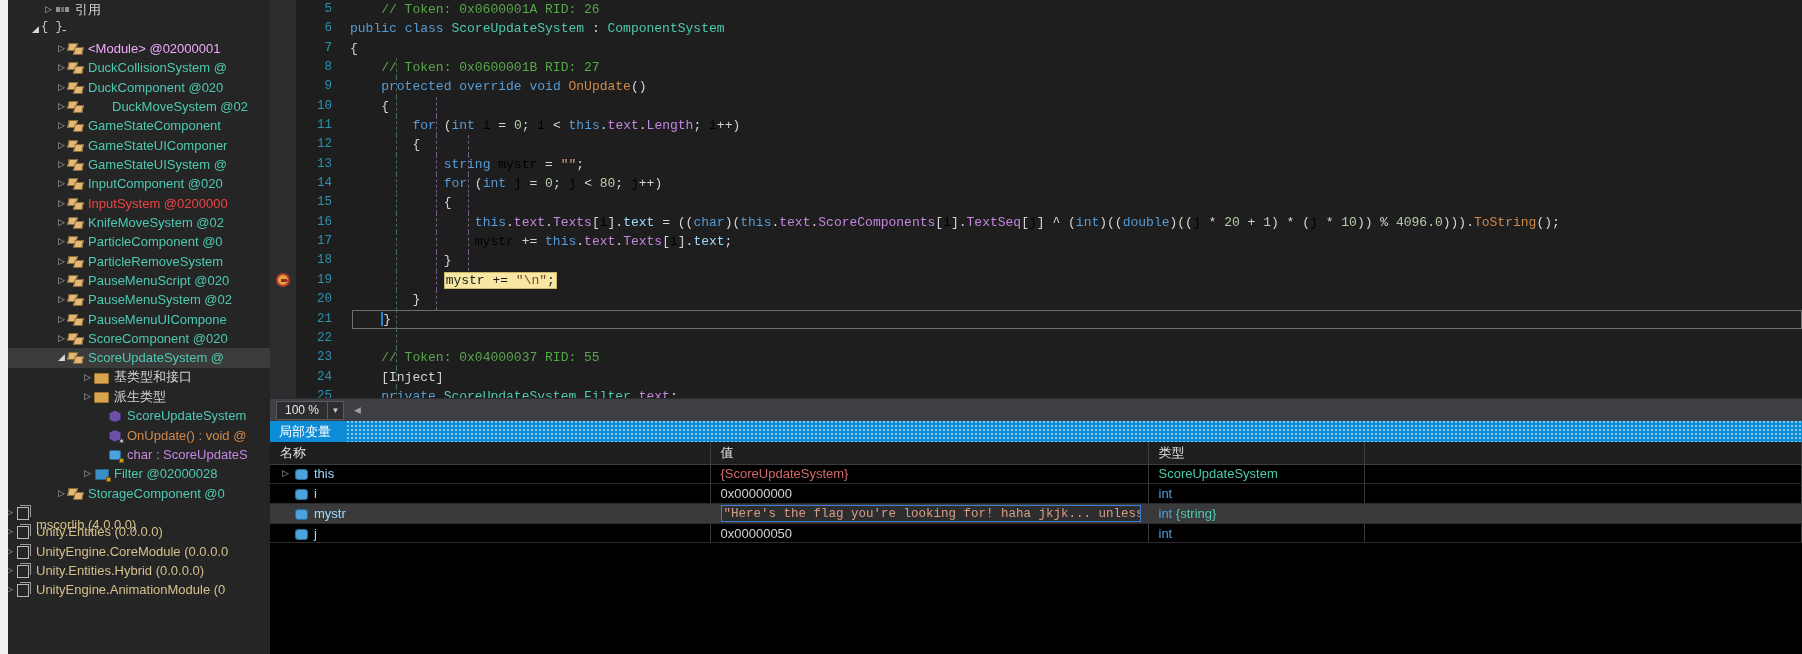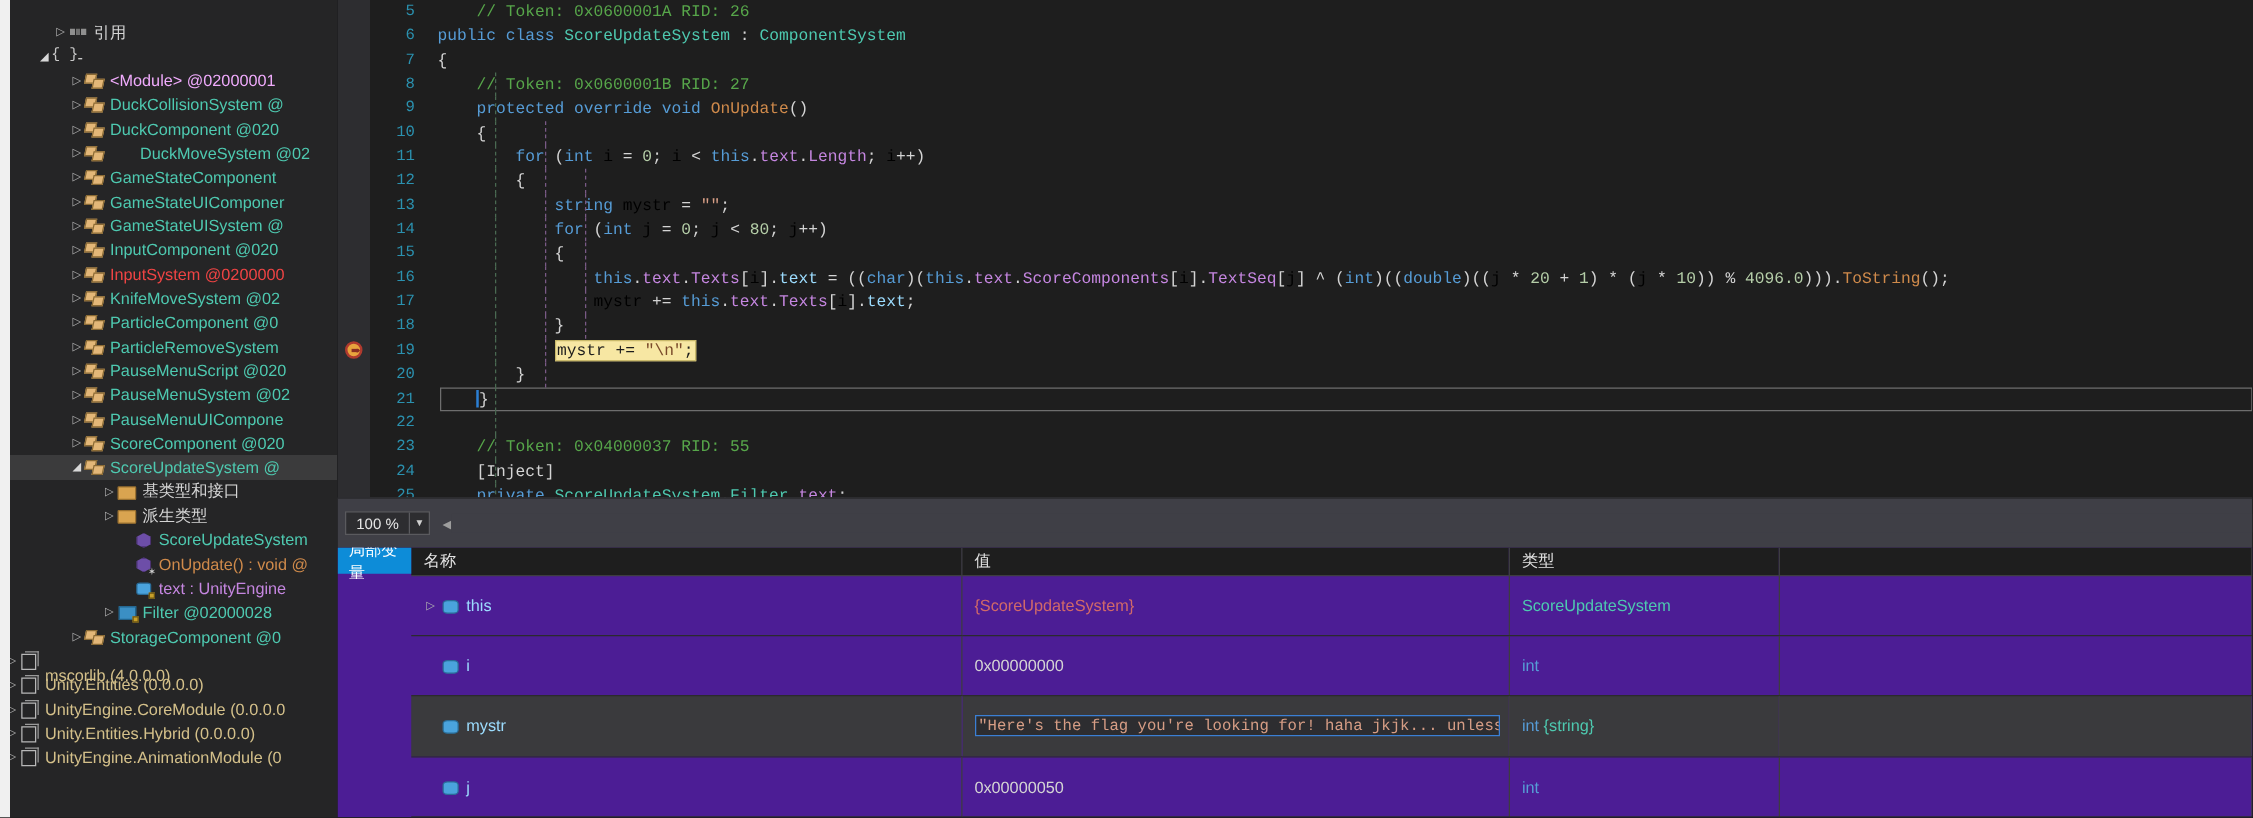--- a/index.html
+++ b/index.html
@@ -22,21 +22,21 @@
   #explorer {
     width: 270px;
     height: 654px;
     background: #252526;
     position: relative;
     overflow: hidden;
     flex: 0 0 270px;
   }
   .tree {
     position: relative;
-    padding-top: 16px;
+    padding-top: 0px;
   }
   .trow {
     height: 19.35px;
     display: flex;
     align-items: center;
     white-space: nowrap;
     font-size: 13px;
     color: #d4d4d4;
     position: relative;
   }
@@ -224,21 +224,21 @@
   
   .guide {
     position:absolute; top:0; width:0; height:19.35px;
     border-left: 1px dashed #52584f;
   }
   .guide.purple { border-left-color:#7a5a86; }
   .guide.teal   { border-left-color:#4a6a52; }
 
   
   #zoombar {
-    height: 40px;
+    height: 23px;
     background: #3f3f46;
     display: flex;
     align-items: center;
     border-top: 1px solid #2a2a2c;
     position: relative;
   }
   #zoombox {
     margin-left: 6px;
     height: 19px;
     background: #2d2d30;
@@ -262,22 +262,23 @@
   }
   #hscroll-track {
     flex: 1 1 auto;
     height: 15px;
     background: #3f3f46;
   }
 
   
   #locals {
     flex: 1 1 auto;
-    background: #4c1d95;
-    display: flex;
+    background: #000000;
+    display: flex;
+    flex-direction: column;
     overflow: hidden;
   }
   #locals-title {
     height: 21px;
     background: #0d8cd8;
     color: #ffffff;
     font-size: 13px;
     display: flex;
     align-items: center;
     padding-left: 9px;
@@ -499,21 +500,21 @@
             <span class="star">✶</span>
           </span>
           <span class="lbl" style="color: rgb(207, 138, 75);">OnUpdate() : void @</span>
         </div>
         <div class="trow">
           <span style="width: 95px; flex: 0 0 auto;"></span>
           <span class="exp none"></span>
           <span class="ico ic-field">
             <span class="lock"></span>
           </span>
-          <span class="lbl" style="color: rgb(197, 134, 224);">text : UnityEngine</span>
+          <span class="lbl" style="color: rgb(197, 134, 224);">char : ScoreUpdateS</span>
         </div>
         <div class="trow">
           <span style="width: 82px; flex: 0 0 auto;"></span>
           <span class="exp closed"></span>
           <span class="ico ic-struct">
             <span class="lock"></span>
           </span>
           <span class="lbl" style="color: rgb(78, 201, 176);">Filter @02000028</span>
         </div>
         <div class="trow">

